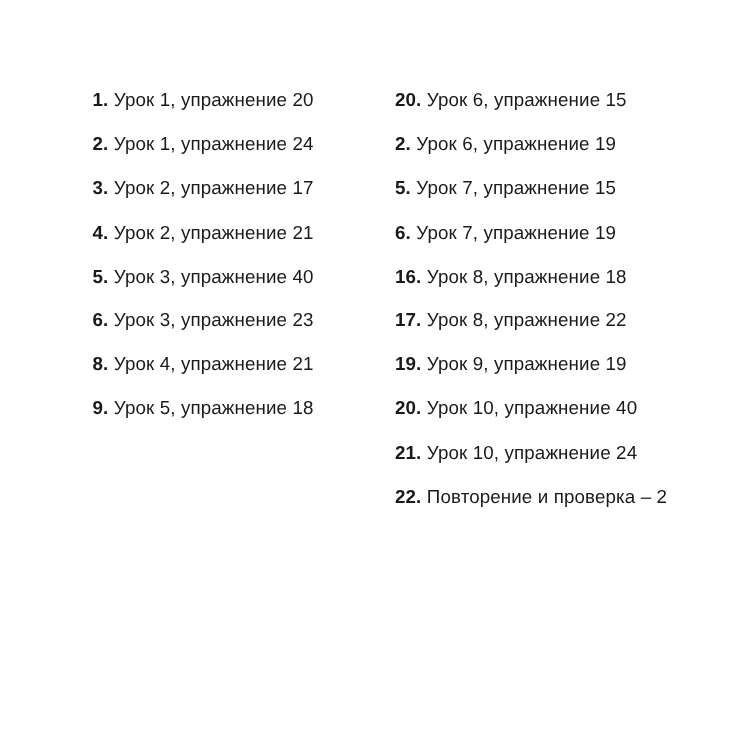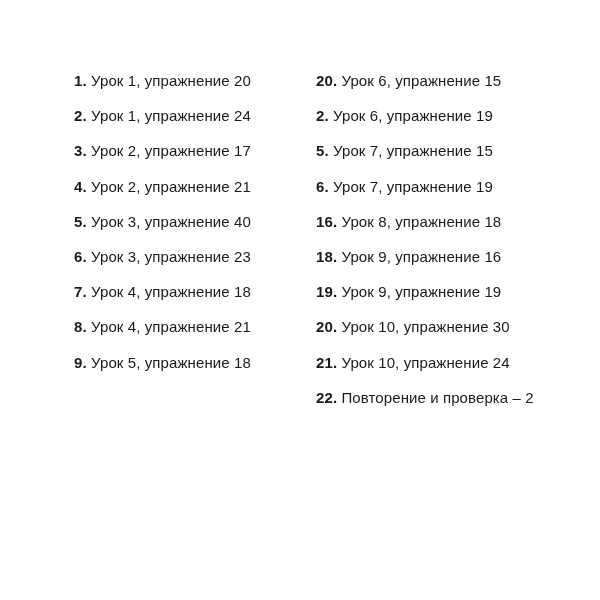--- a/index.html
+++ b/index.html
@@ -38,29 +38,28 @@
 </head>
 <body>
 
 <ul class="list left">
   <li class="item"><span class="num">1.</span> <span>Урок 1, упражнение 20</span></li>
   <li class="item"><span class="num">2.</span> <span>Урок 1, упражнение 24</span></li>
   <li class="item"><span class="num">3.</span> <span>Урок 2, упражнение 17</span></li>
   <li class="item"><span class="num">4.</span> <span>Урок 2, упражнение 21</span></li>
   <li class="item"><span class="num">5.</span> <span>Урок 3, упражнение 40</span></li>
   <li class="item"><span class="num">6.</span> <span>Урок 3, упражнение 23</span></li>
-  <li class="item"><span class="num">7.</span> <span>Урок 4, упражнение 18</span></li>
   <li class="item"><span class="num">8.</span> <span>Урок 4, упражнение 21</span></li>
   <li class="item"><span class="num">9.</span> <span>Урок 5, упражнение 18</span></li>
 </ul>
 
 <ul class="list right">
   <li class="item"><span class="num">20.</span> <span>Урок 6, упражнение 15</span></li>
   <li class="item"><span class="num">2.</span> <span>Урок 6, упражнение 19</span></li>
   <li class="item"><span class="num">5.</span> <span>Урок 7, упражнение 15</span></li>
   <li class="item"><span class="num">6.</span> <span>Урок 7, упражнение 19</span></li>
   <li class="item"><span class="num">16.</span> <span>Урок 8, упражнение 18</span></li>
-  <li class="item"><span class="num">18.</span> <span>Урок 9, упражнение 16</span></li>
+  <li class="item"><span class="num">17.</span> <span>Урок 8, упражнение 22</span></li>
   <li class="item"><span class="num">19.</span> <span>Урок 9, упражнение 19</span></li>
-  <li class="item"><span class="num">20.</span> <span>Урок 10, упражнение 30</span></li>
+  <li class="item"><span class="num">20.</span> <span>Урок 10, упражнение 40</span></li>
   <li class="item"><span class="num">21.</span> <span>Урок 10, упражнение 24</span></li>
   <li class="item"><span class="num">22.</span> <span>Повторение и проверка – 2</span></li>
 </ul>
 
 </body></html>

